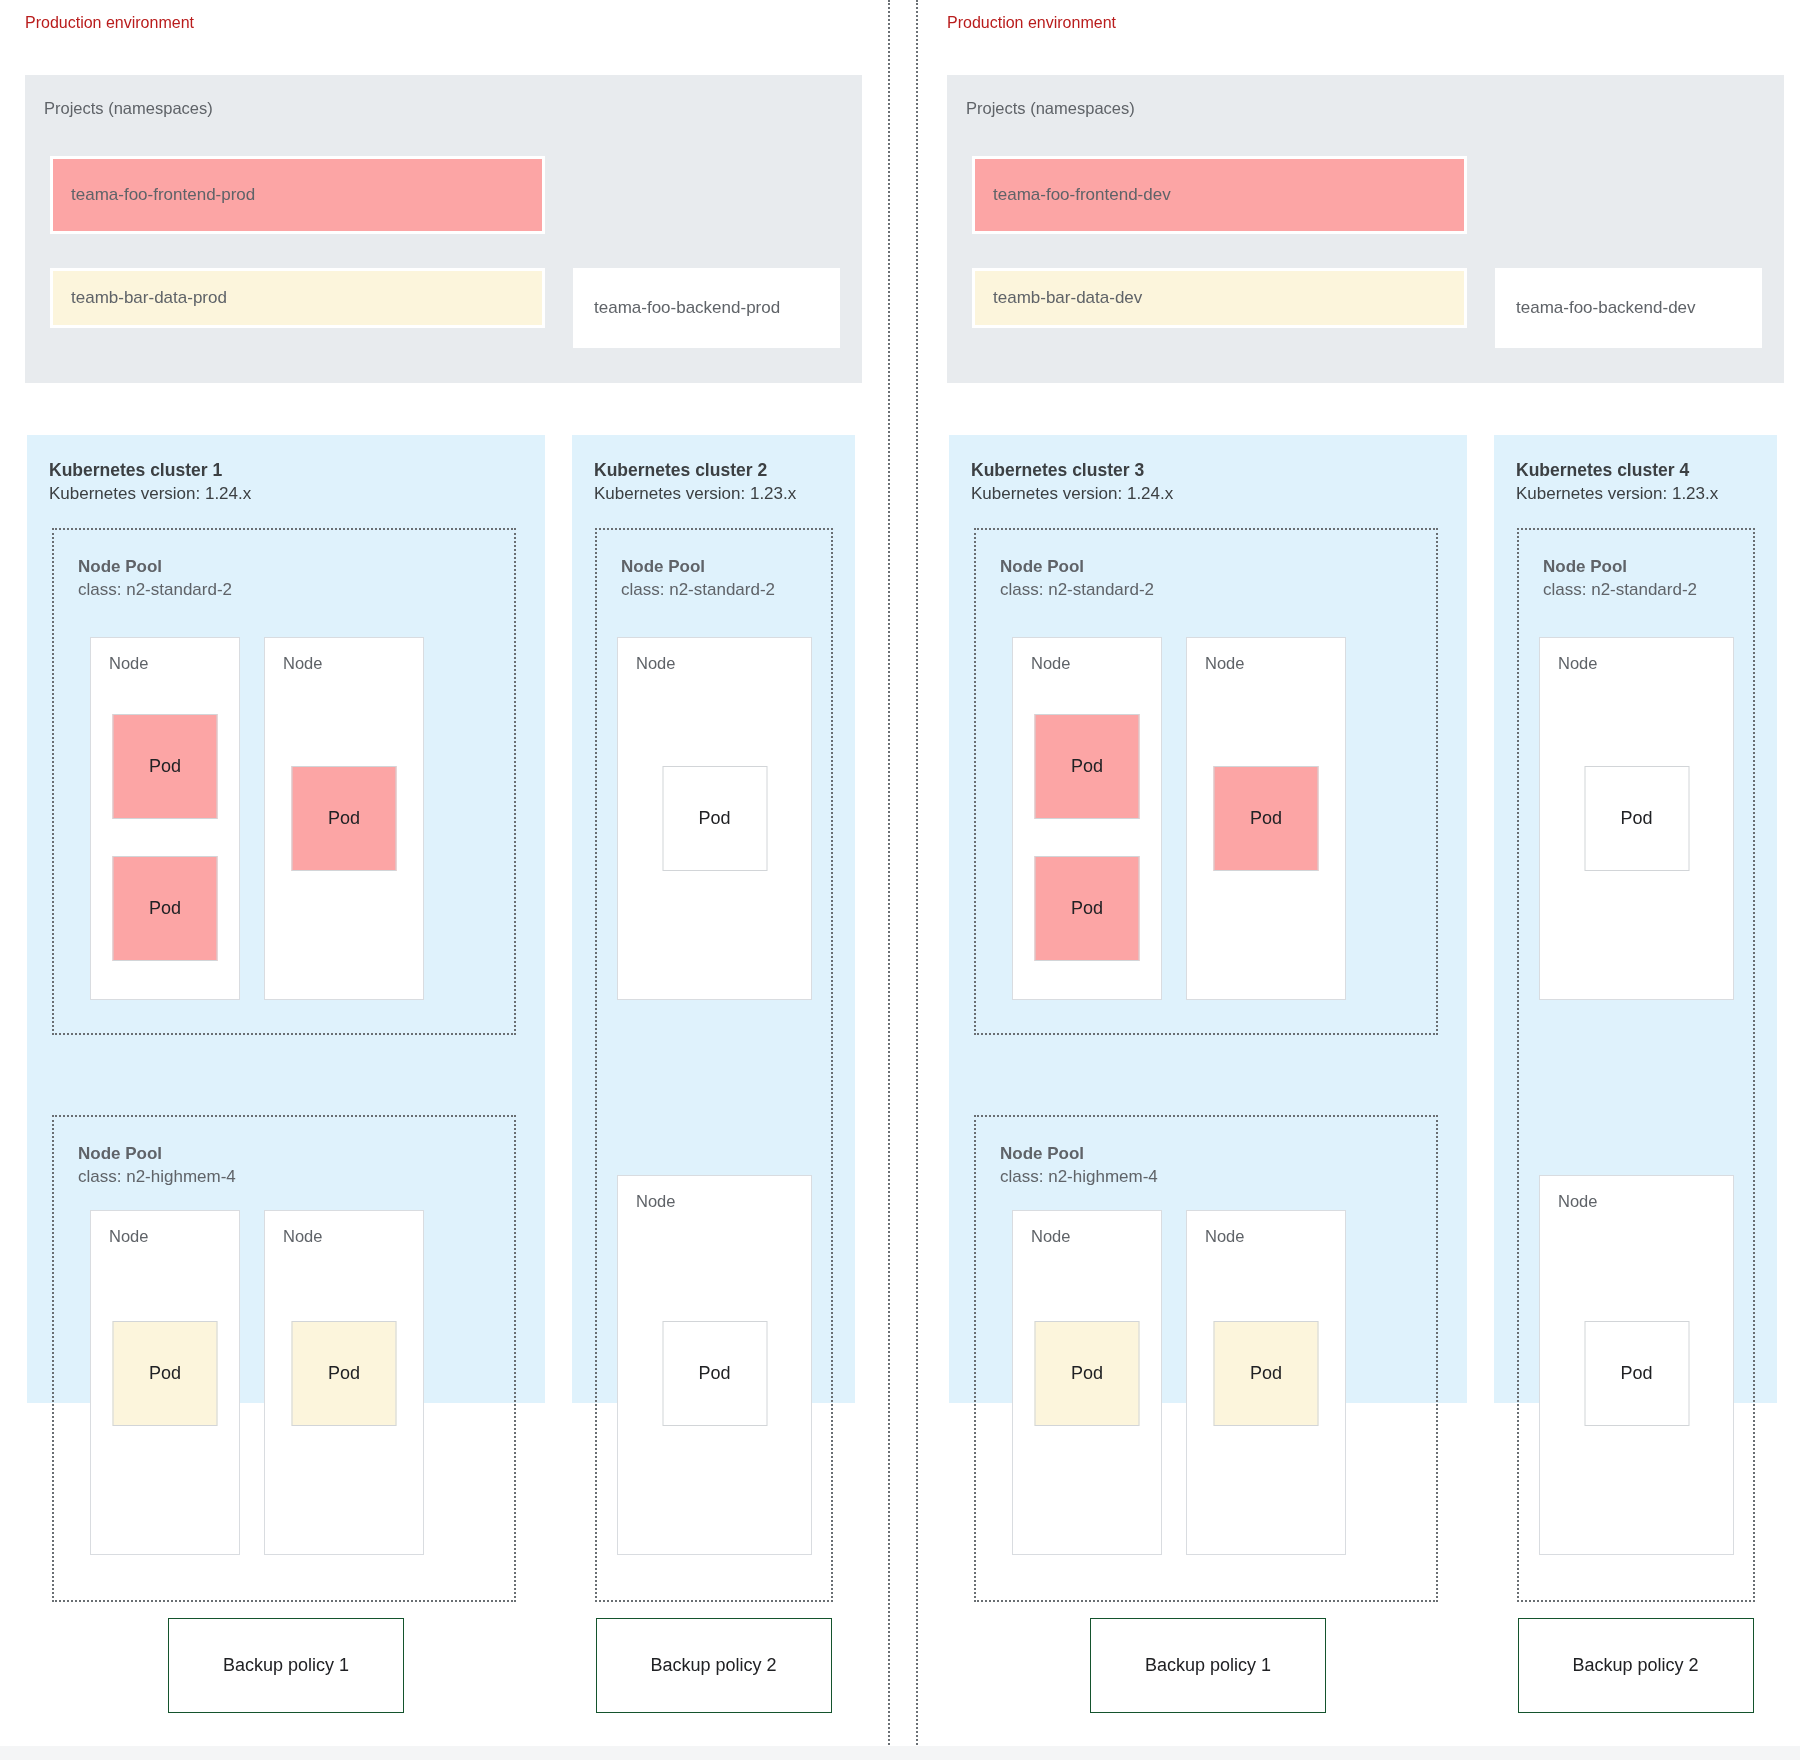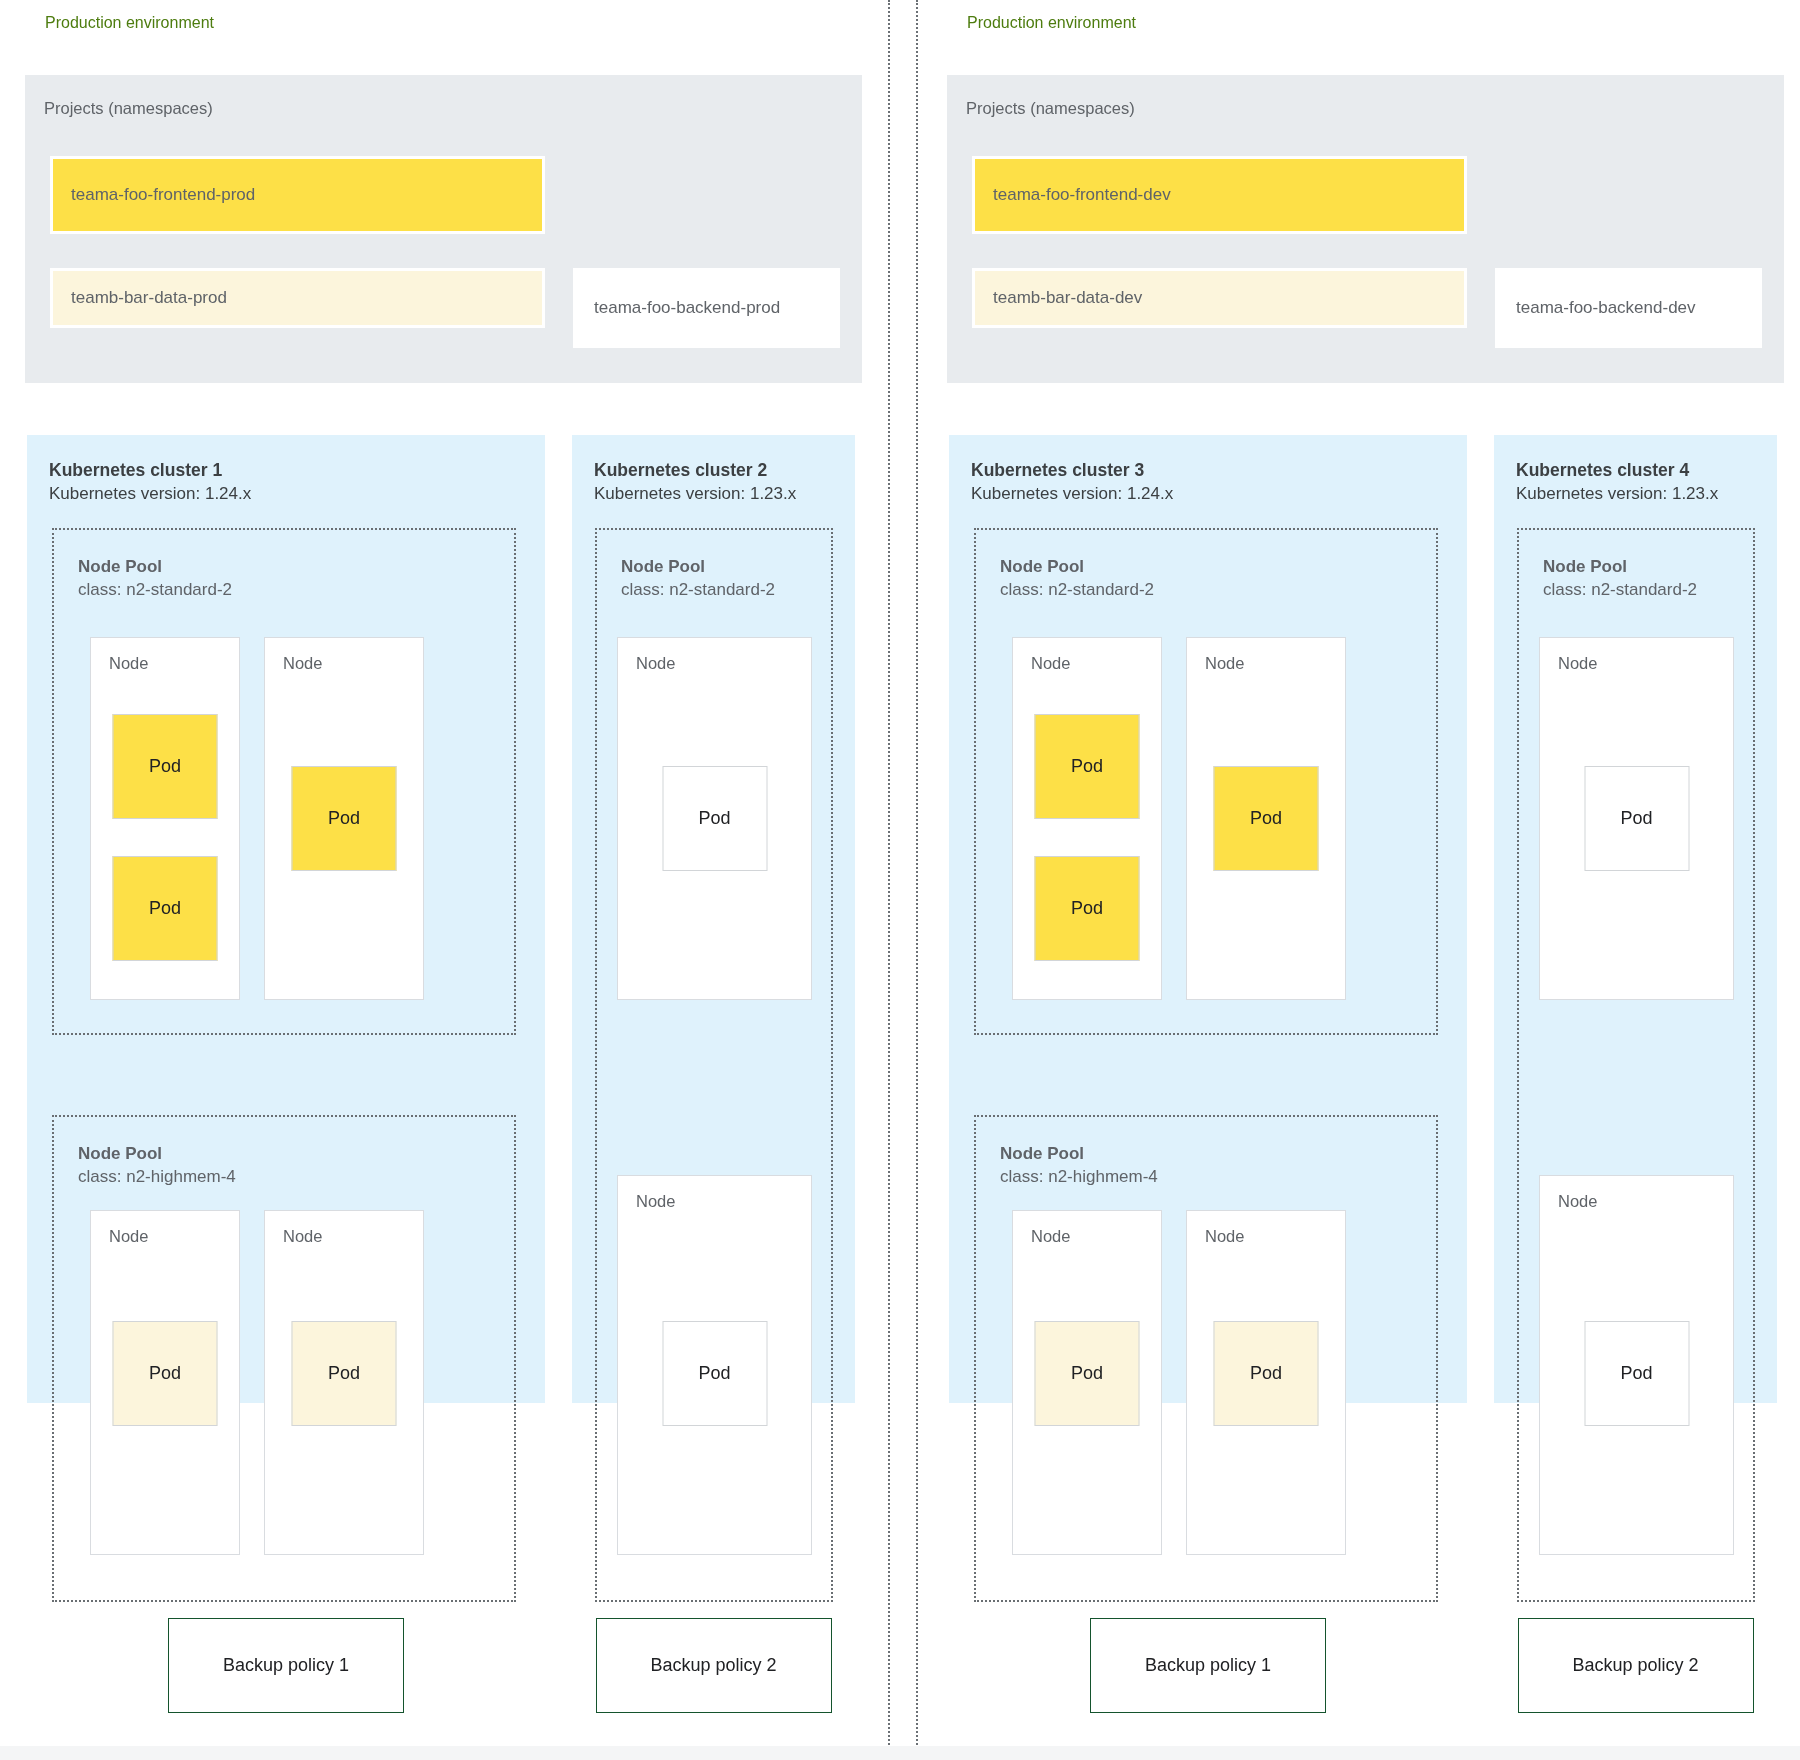--- a/index.html
+++ b/index.html
@@ -10,32 +10,32 @@
     font-family:"Liberation Sans", sans-serif;
     overflow:hidden;
   }
   *{box-sizing:border-box;}
 
   
   .half{position:absolute;top:0;width:837px;height:1760px;}
   #half-prod{left:25px;}
   #half-dev{left:947px;}
 
-  .env-label{position:absolute;top:14px;left:0;font-size:16px;color:#4d7c0f;margin-left:20px;}
+  .env-label{position:absolute;top:14px;left:0;font-size:16px;color:#b91c1c;}
 
   
   .projects{position:absolute;top:75px;left:0;width:837px;height:308px;background:#e8ebee;}
   .projects-title{position:absolute;top:24px;left:19px;font-size:16.5px;color:#5f6368;}
   .project-box{position:absolute;border:3px solid #ffffff;display:flex;align-items:center;padding-left:18px;}
   .project-box span{font-size:17px;color:#5f6368;}
   .pos-frontend{left:25px;top:81px;width:495px;height:78px;}
   .pos-data{left:25px;top:193px;width:495px;height:60px;}
   .pos-backend{left:548px;top:193px;width:267px;height:80px;}
 
-  .green{background:#fde047;}
+  .green{background:#fca5a5;}
   .yellow{background:#fcf5dc;}
   .purple{background:#ffffff;}
 
   
   .clusters{position:absolute;top:427px;left:2px;width:835px;height:1308px;}
   .cluster{position:absolute;top:8px;height:968px;background:#dff2fc;}
   .cluster-a{left:0;width:518px;}
   .cluster-b{left:545px;width:283px;}
 
   .cluster-head{position:absolute;top:24px;left:22px;line-height:1.35;}

